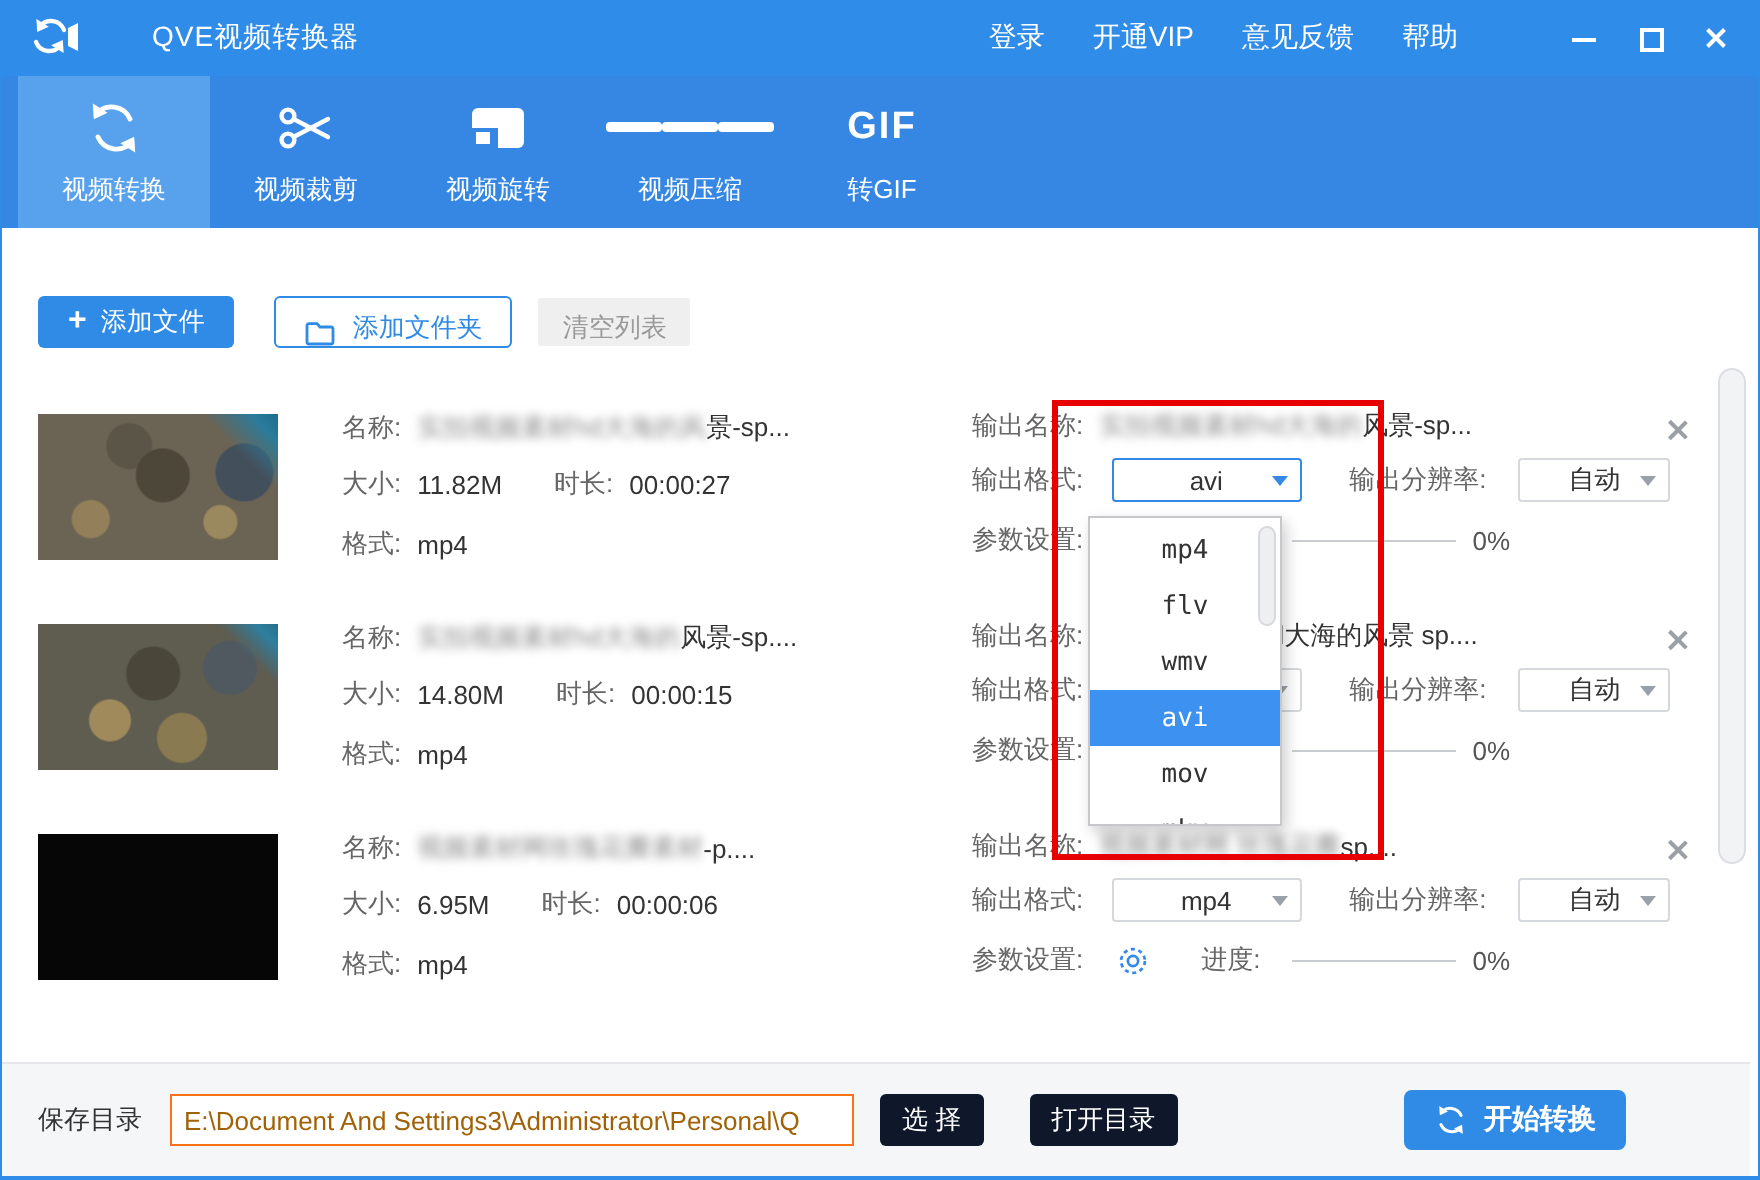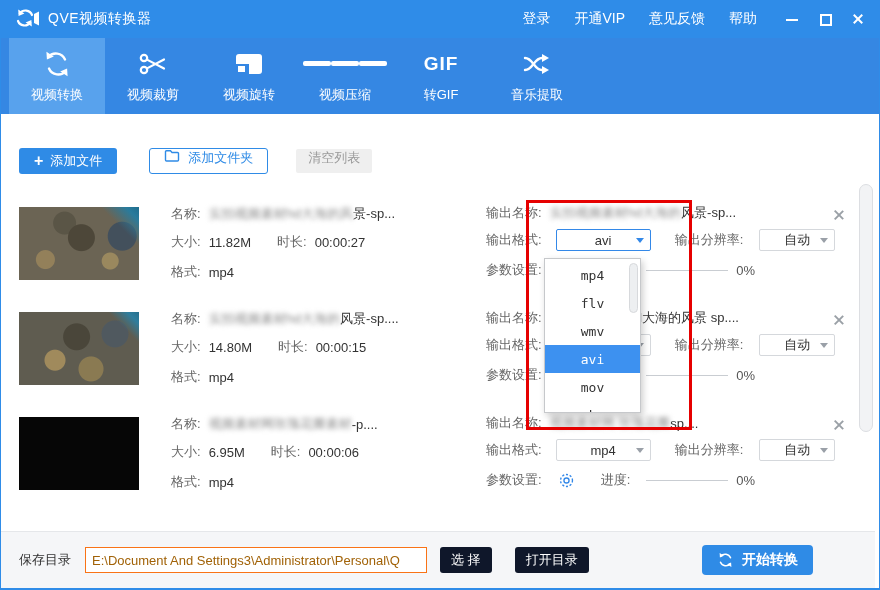--- a/index.html
+++ b/index.html
@@ -1,21 +1,21 @@
 <!DOCTYPE html>
 <html><head>
 <meta charset="utf-8">
 <style>
   html,body{margin:0;padding:0;background:#e9edf2;}
   body{font-family:"Liberation Sans",sans-serif;}
   .window{position:relative;width:880px;height:590px;background:#fff;overflow:hidden;
     box-sizing:border-box;border-left:1px solid #2f8ce8;border-right:1px solid #2f8ce8;border-bottom:2px solid #2f8ce8;}
 
   
-  .titlebar{height:38px;background:#2f8ce8;display:flex;align-items:center;padding:0 14px;box-sizing:border-box;}
+  .titlebar{height:38px;background:#2f8ce8;display:flex;align-items:center;padding:0 14px;box-sizing:border-box;gap:28px;}
   .app-icon{display:flex;align-items:center;gap:2px;}
   .app-title{color:#fff;font-size:14px;margin-left:9px;letter-spacing:.5px;}
   .tb-links{margin-left:auto;display:flex;gap:24px;color:#fff;font-size:14px;align-items:flex-end;}
   .tb-link{cursor:pointer;}
   .win-controls{display:flex;gap:19px;margin-left:28px;align-items:center;}
   .ctrl{width:14px;height:14px;position:relative;cursor:pointer;}
   .ctrl-min::after{content:"";position:absolute;left:1px;right:1px;top:7px;height:2px;background:#fff;}
   .ctrl-max::after{content:"";position:absolute;left:2px;top:2px;width:8px;height:8px;border:2px solid #fff;}
   .x-icon::before,.x-icon::after{content:"";position:absolute;left:6px;top:1px;width:2px;height:12px;background:#fff;}
   .x-icon::before{transform:rotate(45deg);} .x-icon::after{transform:rotate(-45deg);}
@@ -28,22 +28,22 @@
   .gif-txt{font-size:19px;font-weight:bold;color:#fff;letter-spacing:1px;}
   .bars span{display:block;width:28px;height:5px;background:#fff;border-radius:2px;margin:3px 0;}
   .rot{position:relative;width:26px;height:20px;background:#fff;border-radius:3px;}
   .rot::before{content:"";position:absolute;left:0;bottom:0;width:13px;height:10px;background:#3587e3;}
   .rot::after{content:"";position:absolute;left:2px;bottom:2px;width:7px;height:6px;background:#fff;}
 
   
   .actions{display:flex;align-items:center;padding:34px 0 0 18px;}
   .btn-add{background:#2f8be6;color:#fff;height:26px;padding:0 15px;border-radius:3px;display:inline-flex;align-items:center;gap:7px;font-size:13px;cursor:pointer;}
   .btn-add .plus{font-size:16px;font-weight:bold;line-height:1;}
-  .btn-folder{border:1px solid #2f8be6;color:#2f8be6;background:#fff;height:24px;padding:0 14px;border-radius:3px;display:inline-flex;align-items:flex-start;gap:8px;font-size:13px;margin-left:32px;cursor:pointer;}
-  .btn-clear{background:#efefef;color:#9a9a9a;height:24px;padding:0 12px;border-radius:2px;font-size:13px;display:inline-flex;align-items:flex-start;margin-left:28px;cursor:pointer;}
+  .btn-folder{border:1px solid #2f8be6;color:#2f8be6;background:#fff;height:24px;padding:0 14px;border-radius:3px;display:inline-flex;align-items:flex-end;gap:8px;font-size:13px;margin-left:20px;cursor:pointer;}
+  .btn-clear{background:#efefef;color:#9a9a9a;height:24px;padding:0 12px;border-radius:2px;font-size:13px;display:inline-flex;align-items:flex-end;margin-left:13px;cursor:pointer;}
 
   
   .file-list{margin-top:21px;}
   .file-row{position:relative;height:105px;}
   .thumb{position:absolute;left:18px;top:12px;width:120px;height:73px;}
   .thumb-reef1{background-color:#6b6454;background-image:
     linear-gradient(225deg,#1e6d8e 0%,#2a7b9c 7%,rgba(42,123,156,0) 20%),
     radial-gradient(circle at 22% 72%,#93805a 0 9px,transparent 10px),
     radial-gradient(circle at 52% 42%,#4d4739 0 13px,transparent 14px),
     radial-gradient(circle at 76% 74%,#9a885e 0 8px,transparent 9px),
@@ -164,31 +164,20 @@
           <span></span>
           <span></span>
           <span></span>
         </span>
       <span>视频压缩</span>
     </div>
     <div class="tab">
       <span class="ic gif-txt">GIF</span>
       <span>转GIF</span>
     </div>
-    <div class="tab">
-      <span class="ic">
-        <svg width="30" height="28" viewBox="0 0 30 28">
-          <path d="M3 8c8 0 9 12 17 12" fill="none" stroke="#fff" stroke-width="2.4" stroke-linecap="round"></path>
-          <polygon points="20,16 27,20 20,24" fill="#fff"></polygon>
-          <path d="M3 20c8 0 9-12 17-12" fill="none" stroke="#fff" stroke-width="2.4" stroke-linecap="round"></path>
-          <polygon points="20,4 27,8 20,12" fill="#fff"></polygon>
-        </svg>
-      </span>
-      <span>音乐提取</span>
-    </div>
   </div>
 
   <div class="actions">
     <div class="btn-add">
       <span class="plus">+</span>
       <span>添加文件</span>
     </div>
     <div class="btn-folder">
       <svg width="16" height="13" viewBox="0 0 16 13">
         <path d="M1.5 3.5V11a1 1 0 0 0 1 1h11a1 1 0 0 0 1-1V4.5a1 1 0 0 0-1-1H8L6.5 1.8H2.5a1 1 0 0 0-1 1z" fill="none" stroke="#2f8be6" stroke-width="1.4"></path>

